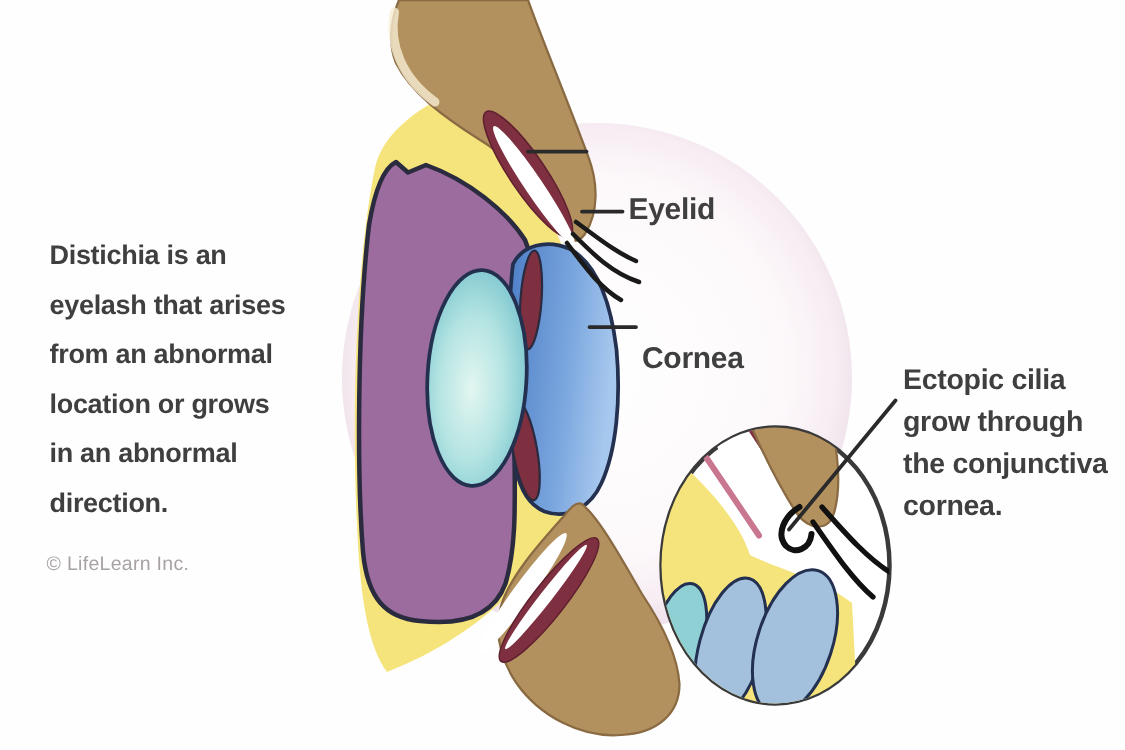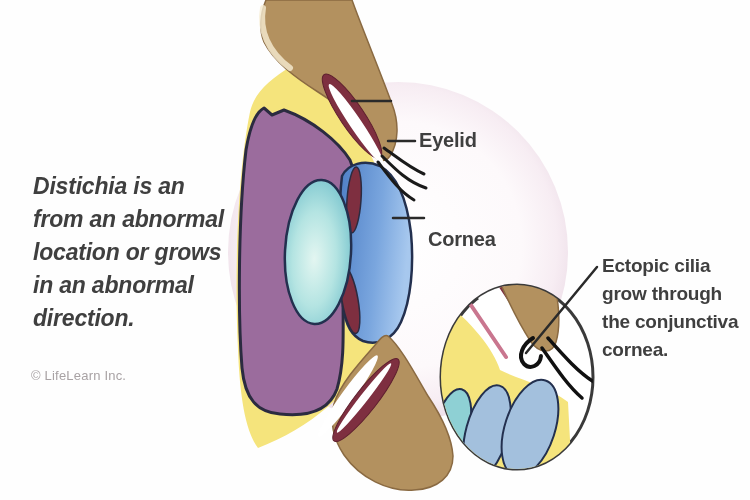--- a/index.html
+++ b/index.html
@@ -2,27 +2,27 @@
 <html><head>
 <meta charset="utf-8">
 <style>
   html,body{margin:0;padding:0;background:#ffffff;}
   .stage{
     position:relative;width:750px;height:500px;background:#fefefe;
     overflow:hidden;font-family:"Liberation Sans", sans-serif;
   }
   .stage svg{position:absolute;left:0;top:0;}
   .txt{position:absolute;color:#3f3f3f;font-weight:600;white-space:nowrap;}
-  .desc{left:33px;top:170px;font-size:23px;line-height:33px;letter-spacing:-0.2px;font-style:italic;}
+  .desc{left:33px;top:154px;font-size:18px;line-height:33px;letter-spacing:-0.2px;}
   .credit{left:31px;top:368px;font-size:13px;font-weight:400;color:#a8a2a4;letter-spacing:0.2px;text-align:right;}
   .lbl{font-size:20px;letter-spacing:-0.2px;}
   .lbl-conjunctiva{left:394px;top:90px;}
   .lbl-eyelid{left:419px;top:129px;text-align:right;}
   .lbl-cornea{left:428px;top:206px;margin-top:22px;}
-  .inset-caption{left:602px;top:252px;font-size:19px;line-height:28px;letter-spacing:-0.2px;}
+  .inset-caption{left:602px;top:240px;font-size:19px;line-height:28px;letter-spacing:-0.2px;}
 </style>
 </head>
 <body>
 
 <div class="stage">
 
   <svg width="750" height="500" viewBox="0 0 750 500">
     <defs>
       <radialGradient id="ballGrad" cx="50%" cy="48%" r="52%">
         <stop offset="0%" stop-color="#ffffff"></stop>
@@ -138,20 +138,21 @@
           <path d="M 548,338 C 564,356 578,372 594,382"></path>
           <path d="M 542,348 C 556,368 568,386 582,398"></path>
         </g>
       </g>
       <line x1="597" y1="267" x2="526" y2="353" stroke="#2a2a2a" stroke-width="2.5" stroke-linecap="round"></line>
     </g>
   </svg>
 
   <div class="txt desc">
     <div>Distichia is an</div>
+    <div>eyelash that arises</div>
     <div>from an abnormal</div>
     <div>location or grows</div>
     <div>in an abnormal</div>
     <div>direction.</div>
   </div>
 
   <div class="txt credit">© LifeLearn Inc.</div>
 
   <div class="txt lbl lbl-eyelid">Eyelid</div>
   <div class="txt lbl lbl-cornea">Cornea</div>

